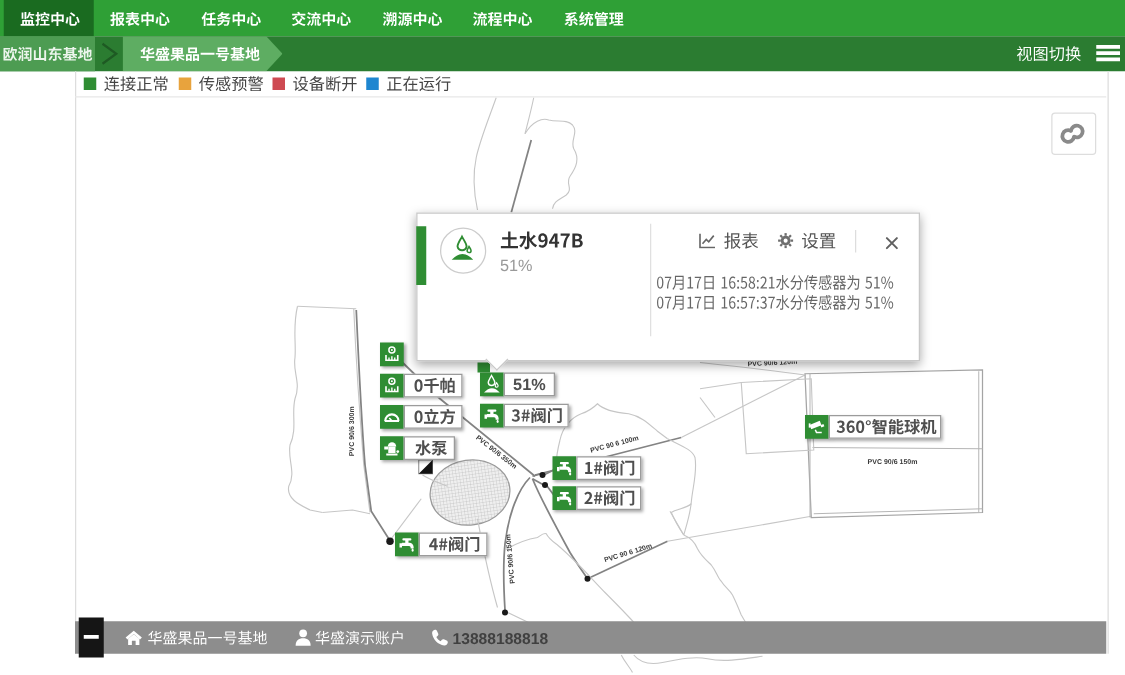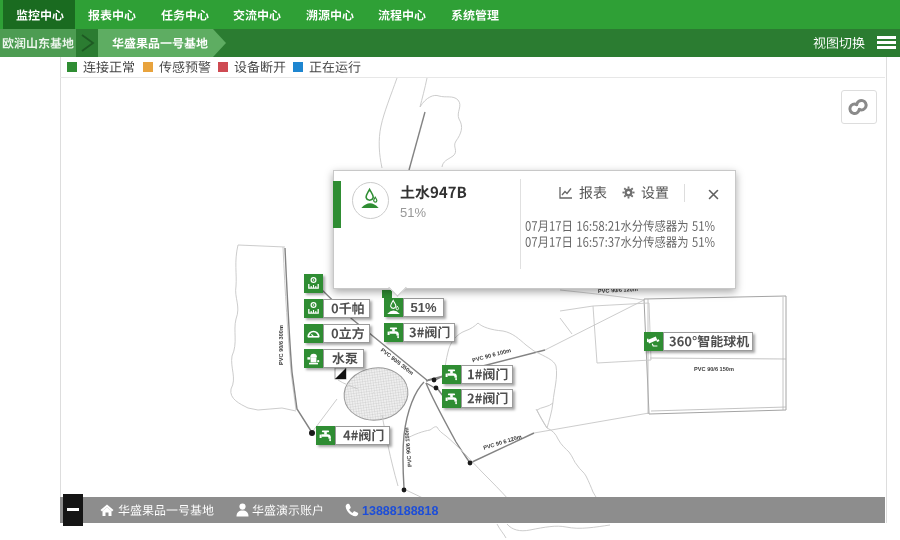--- a/index.html
+++ b/index.html
@@ -332,12 +332,12 @@
       <circle cx="6.5" cy="3.6" r="3.1"></circle>
       <path d="M0.5,13.5 C0.5,9.5 3,7.6 6.5,7.6 C10,7.6 12.5,9.5 12.5,13.5 Z"></path>
     </g>
   </svg>
 <svg style="position:absolute;left:252.0px;top:502.3px;overflow:visible" width="74" height="17">
     <path transform="translate(0,12.7)" fill="#fff" d="M6.4 -9.9V-7.5C5.7 -7.3 5 -7.1 4.3 -6.9C4.4 -6.7 4.6 -6.4 4.6 -6.2C5.2 -6.3 5.8 -6.5 6.4 -6.7V-5.6C6.4 -4.6 6.7 -4.4 7.8 -4.4C8.1 -4.4 9.7 -4.4 9.9 -4.4C10.9 -4.4 11.2 -4.8 11.3 -6.2C11 -6.2 10.7 -6.4 10.5 -6.5C10.4 -5.4 10.3 -5.2 9.9 -5.2C9.5 -5.2 8.2 -5.2 7.9 -5.2C7.4 -5.2 7.3 -5.2 7.3 -5.6V-7C8.7 -7.4 10 -8 11 -8.6L10.3 -9.3C9.5 -8.8 8.4 -8.3 7.3 -7.8V-9.9ZM3.9 -10.1C3.1 -8.8 1.8 -7.5 0.6 -6.8C0.8 -6.6 1.1 -6.3 1.2 -6.1C1.7 -6.4 2.2 -6.8 2.7 -7.3V-4H3.6V-8.2C4 -8.7 4.4 -9.3 4.7 -9.8ZM0.6 -2.7V-1.8H5.5V1H6.5V-1.8H11.4V-2.7H6.5V-4.1H5.5V-2.7Z M14.1 -3V-0.1H12.6V0.7H23.4V-0.1H22V-3ZM14.9 -0.1V-2.3H16.4V-0.1ZM17.3 -0.1V-2.3H18.8V-0.1ZM19.6 -0.1V-2.3H21.1V-0.1ZM19.8 -9.7C20.2 -9.5 20.7 -9.1 21 -8.8H19C18.9 -9.2 18.9 -9.6 18.9 -10.1H18C18 -9.6 18 -9.2 18.1 -8.8H13.6V-7.3C13.6 -6.2 13.5 -4.6 12.5 -3.5C12.7 -3.4 13.1 -3.1 13.3 -2.9C14 -3.8 14.3 -5.1 14.5 -6.2H16.6C16.5 -5.1 16.5 -4.7 16.4 -4.6C16.3 -4.5 16.2 -4.5 16 -4.5C15.8 -4.5 15.4 -4.5 14.9 -4.5C15 -4.4 15.1 -4.1 15.1 -3.8C15.7 -3.8 16.2 -3.8 16.4 -3.8C16.7 -3.9 16.9 -3.9 17.1 -4.1C17.3 -4.4 17.4 -5 17.5 -6.6C17.5 -6.7 17.5 -6.9 17.5 -6.9H14.5L14.5 -7.3V-8H18.3C18.5 -6.9 18.9 -6 19.4 -5.2C18.8 -4.8 18.1 -4.4 17.4 -4.1C17.6 -3.9 17.9 -3.6 18 -3.4C18.7 -3.7 19.3 -4.1 19.9 -4.6C20.5 -3.7 21.3 -3.3 22.1 -3.3C22.9 -3.3 23.2 -3.7 23.4 -5.1C23.1 -5.2 22.8 -5.4 22.7 -5.5C22.6 -4.5 22.5 -4.1 22.1 -4.1C21.6 -4.1 21 -4.5 20.5 -5.1C21.3 -5.8 21.9 -6.6 22.4 -7.4L21.6 -7.7C21.2 -7 20.7 -6.3 20.1 -5.8C19.7 -6.4 19.4 -7.1 19.2 -8H23.2V-8.8H21.3L21.8 -9C21.5 -9.4 20.9 -9.8 20.4 -10.1Z M32.1 -0.7C32.9 -0.3 34.1 0.4 34.6 0.9L35.3 0.3C34.7 -0.1 33.6 -0.8 32.7 -1.2ZM29.8 -1.1C29.2 -0.6 28.1 -0.1 27.1 0.2C27.3 0.4 27.6 0.7 27.8 0.9C28.8 0.5 29.9 -0.2 30.7 -0.8ZM25.1 -9.3C25.8 -8.9 26.6 -8.4 27 -8.1L27.5 -8.9C27.1 -9.2 26.3 -9.6 25.7 -9.9ZM24.4 -6C25 -5.7 25.9 -5.3 26.3 -5L26.8 -5.7C26.4 -6 25.5 -6.4 24.9 -6.7ZM24.8 0.1 25.6 0.7C26.1 -0.4 26.8 -1.9 27.3 -3.2L26.6 -3.7C26.1 -2.4 25.3 -0.8 24.8 0.1ZM30.4 -9.9C30.6 -9.6 30.8 -9.3 30.9 -8.9H27.7V-7H28.5V-8.2H34.3V-7H35.1V-8.9H31.9C31.8 -9.3 31.5 -9.8 31.3 -10.1ZM28.9 -3.1H30.9V-2H28.9ZM31.8 -3.1H33.8V-2H31.8ZM28.9 -4.8H30.9V-3.7H28.9ZM31.8 -4.8H33.8V-3.7H31.8ZM28.6 -7.1V-6.3H30.9V-5.4H28.1V-1.3H34.7V-5.4H31.8V-6.3H34.2V-7.1Z M38.8 -4.2C38.3 -2.9 37.4 -1.5 36.4 -0.7C36.6 -0.6 37.1 -0.3 37.2 -0.1C38.2 -1.1 39.1 -2.5 39.7 -4ZM44.2 -3.8C45.1 -2.7 46 -1.1 46.3 -0.1L47.2 -0.5C46.8 -1.5 45.9 -3.1 45 -4.2ZM37.8 -9.2V-8.3H46.2V-9.2ZM36.7 -6.3V-5.4H41.5V-0.2C41.5 -0 41.5 0 41.2 0C41 0 40.2 0 39.4 0C39.6 0.3 39.7 0.7 39.7 0.9C40.8 0.9 41.5 0.9 41.9 0.8C42.4 0.6 42.5 0.4 42.5 -0.2V-5.4H47.3V-6.3Z M50.6 -8V-4.6C50.6 -3 50.4 -0.9 48.4 0.3C48.6 0.5 48.8 0.7 48.9 0.9C51 -0.5 51.3 -2.8 51.3 -4.6V-8ZM51 -1.6C51.5 -0.9 52.2 0 52.5 0.6L53.1 0.1C52.8 -0.4 52.1 -1.3 51.6 -2ZM49 -9.5V-2.1H49.7V-8.8H52.1V-2.2H52.8V-9.5ZM58.1 -9.6C57.5 -8.4 56.5 -7.2 55.4 -6.4C55.6 -6.3 55.9 -6 56.1 -5.8C57.1 -6.6 58.2 -7.9 58.9 -9.3ZM54 1C54.2 0.9 54.5 0.7 56.9 -0.2C56.8 -0.4 56.8 -0.8 56.8 -1L55 -0.4V-4.6H56C56.5 -2.3 57.5 -0.3 59 0.7C59.1 0.5 59.4 0.2 59.6 0C58.2 -0.9 57.3 -2.6 56.8 -4.6H59.3V-5.4H55V-9.8H54.2V-5.4H53.1V-4.6H54.2V-0.5C54.2 -0 53.8 0.2 53.6 0.3C53.8 0.5 53.9 0.8 54 1Z M63 -7.4H69.2V-5H63L63 -5.6ZM65.3 -9.9C65.5 -9.4 65.8 -8.7 65.9 -8.2H62V-5.6C62 -3.8 61.9 -1.3 60.4 0.5C60.6 0.6 61 0.9 61.2 1C62.4 -0.4 62.8 -2.4 62.9 -4.1H69.2V-3.3H70.1V-8.2H66.3L66.9 -8.4C66.7 -8.9 66.4 -9.6 66.2 -10.1Z"></path>
   </svg>
 <svg class="abs" style="left:345px;top:503px" width="14" height="14" viewBox="0 0 14 14">
 <path fill="#fff" d="M2.9,0.8 C3.6,0.6 4.3,1 4.6,1.7 L5.6,3.9 C5.8,4.5 5.7,5.1 5.2,5.5 L4.1,6.5 C4.7,7.9 6.1,9.3 7.5,9.9 L8.5,8.8 C8.9,8.3 9.5,8.2 10.1,8.4 L12.3,9.4 C13,9.7 13.4,10.4 13.2,11.1 C12.9,12.4 11.7,13.5 10.3,13.3 C5.4,12.6 1.4,8.6 0.7,3.7 C0.5,2.3 1.6,1.1 2.9,0.8 Z"></path>
   </svg>
-<div class="abs" style="left:362px;top:504px;font-size:12.5px;font-weight:bold;color:#1d4ed8">13888188818</div>
+<div class="abs" style="left:362px;top:504px;font-size:12.5px;font-weight:bold;color:#404040">13888188818</div>
 </body></html>

